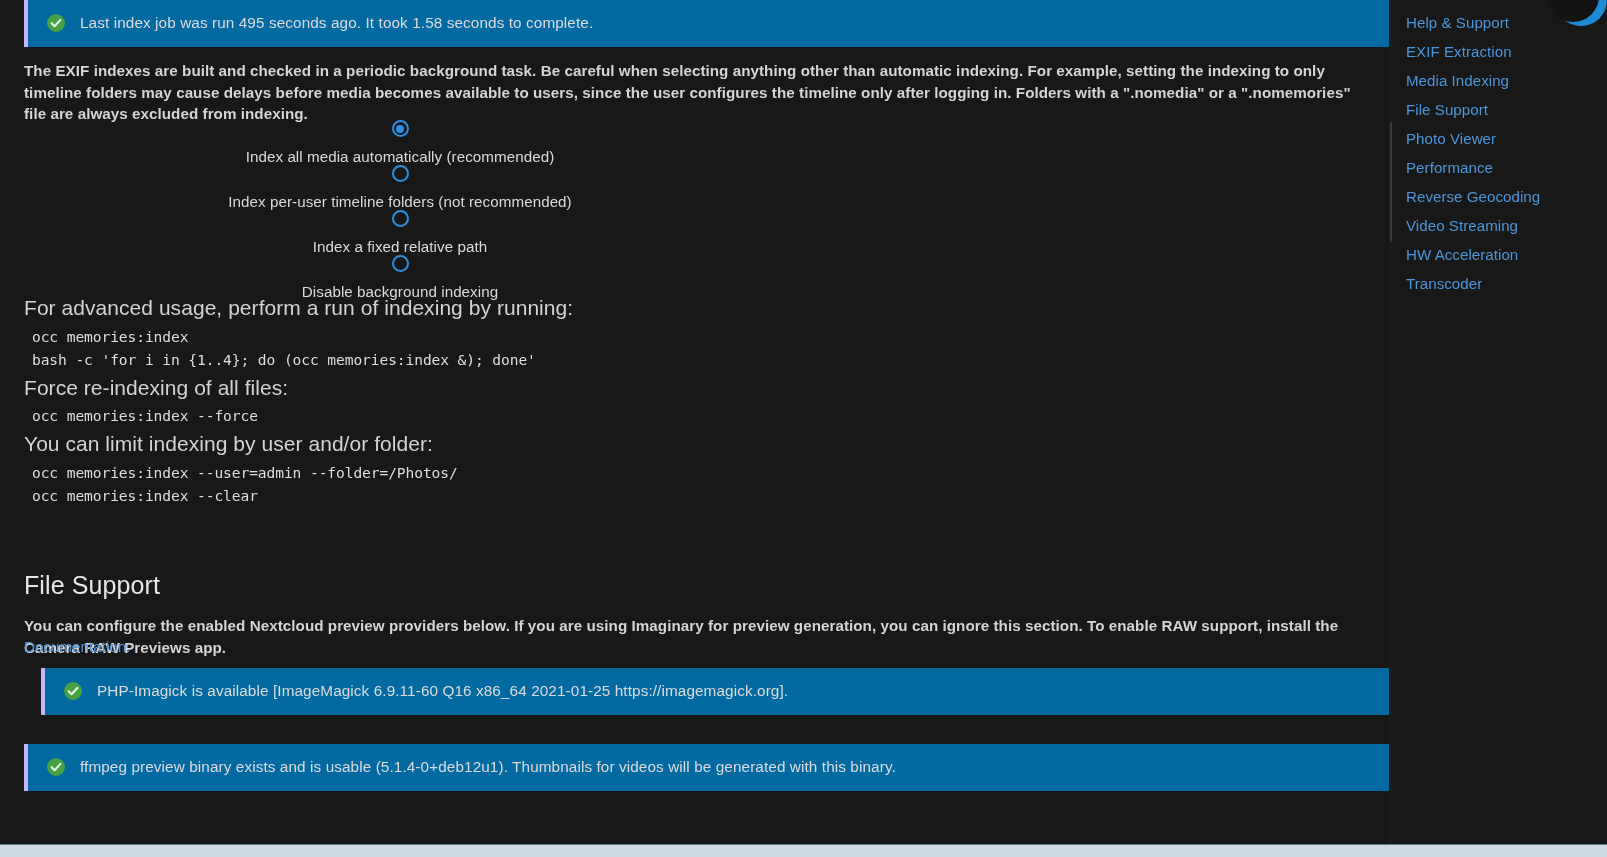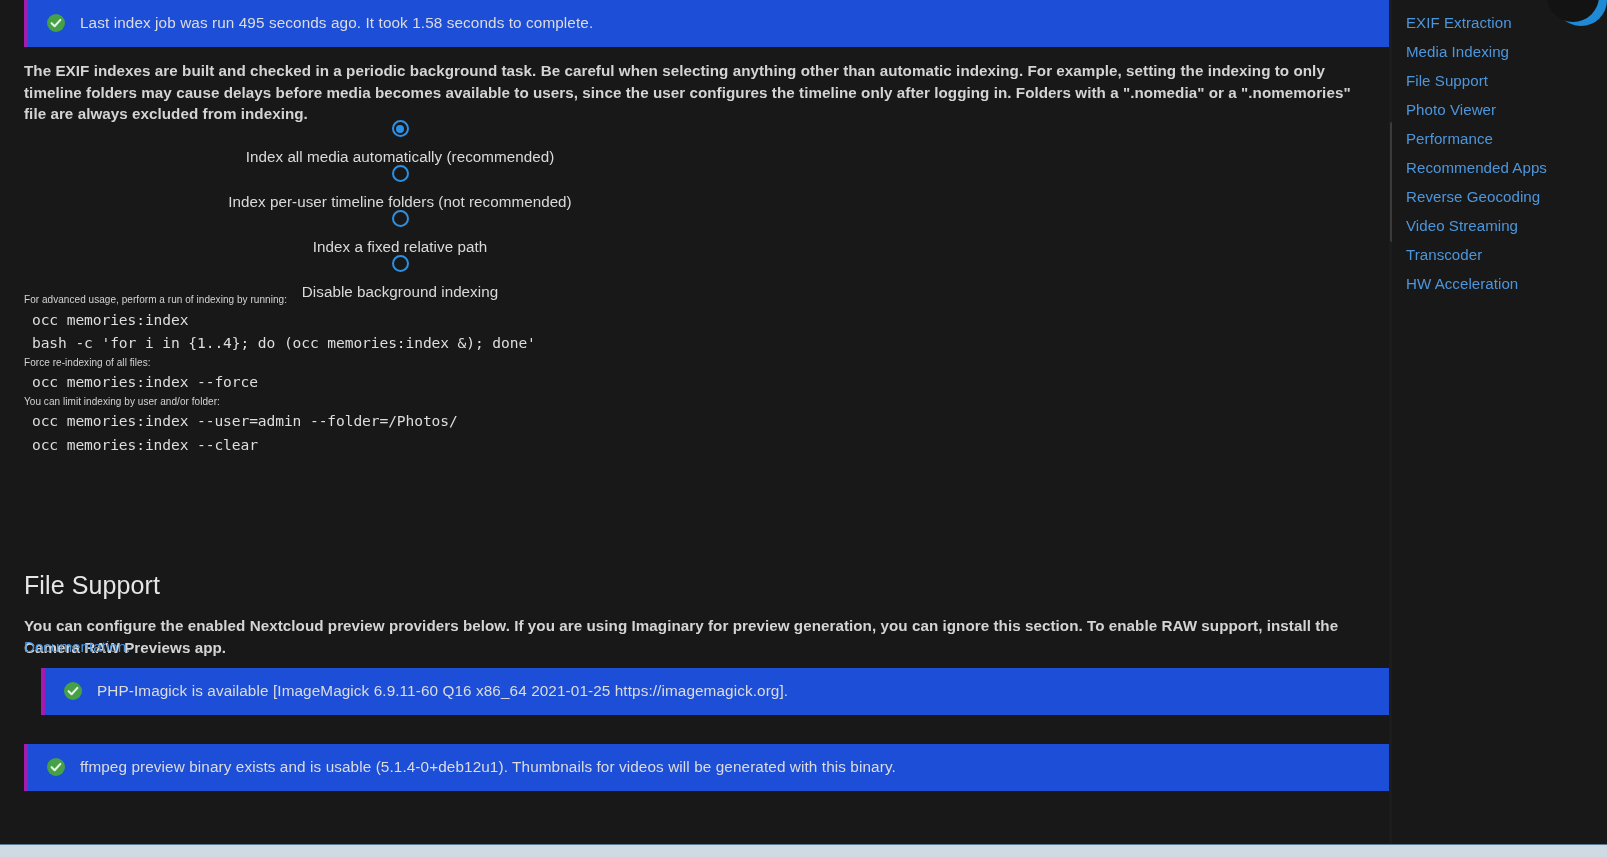--- a/index.html
+++ b/index.html
@@ -24,22 +24,22 @@
     width: 1392px;
     height: 845px;
     background: #181818;
     overflow: hidden;
   }
 
   
   .banner {
     position: relative;
     margin: 0 0 0 24px;
-    background: #1d4ed8;
-    border-left: 4px solid #a21caf;
+    background: #0369a1;
+    border-left: 4px solid #c4b5fd;
     display: flex;
     align-items: center;
     gap: 14px;
     padding: 13px 16px 13px 18px;
   }
   .banner-text {
     color: #dcdcdc;
     font-size: 15.3px;
     line-height: 1.35;
     letter-spacing: 0.1px;
@@ -105,21 +105,21 @@
   }
 
   
   #advanced {
     position: absolute;
     left: 24px; top: 292px;
     width: 1200px;
   }
   .adv-text {
     color: #d3d3d3;
-    font-size: 10px;
+    font-size: 21px;
     line-height: 1.55;
     margin: 0;
     letter-spacing: 0.05px;
   }
   .adv-code {
     color: #dedede;
     font-family: "DejaVu Sans Mono", "Liberation Mono", monospace;
     font-size: 14.6px;
     line-height: 1.62;
     margin: 0 0 0 8px;
@@ -294,30 +294,30 @@
         <span class="banner-text">ffmpeg preview binary exists and is usable (5.1.4-0+deb12u1). Thumbnails for videos will be generated with this binary.</span>
       </div>
     </div>
 
   </div>
 
   <div id="v-scroll-track"></div>
   <div id="v-scroll-thumb"></div>
 
   <nav id="sidebar">
+    <a class="side-link" href="#">Help &amp; Support</a>
     <a class="side-link" href="#">EXIF Extraction</a>
     <a class="side-link" href="#">Media Indexing</a>
     <a class="side-link" href="#">File Support</a>
     <a class="side-link" href="#">Photo Viewer</a>
     <a class="side-link" href="#">Performance</a>
-    <a class="side-link" href="#">Recommended Apps</a>
     <a class="side-link" href="#">Reverse Geocoding</a>
     <a class="side-link" href="#">Video Streaming</a>
+    <a class="side-link" href="#">HW Acceleration</a>
     <a class="side-link" href="#">Transcoder</a>
-    <a class="side-link" href="#">HW Acceleration</a>
     <div id="corner-accent"></div>
     <div id="corner-mask"></div>
   </nav>
 
   <div id="bottom-edge-inner"></div>
   <div id="bottom-edge"></div>
 
 </div>
 
 </body></html>

